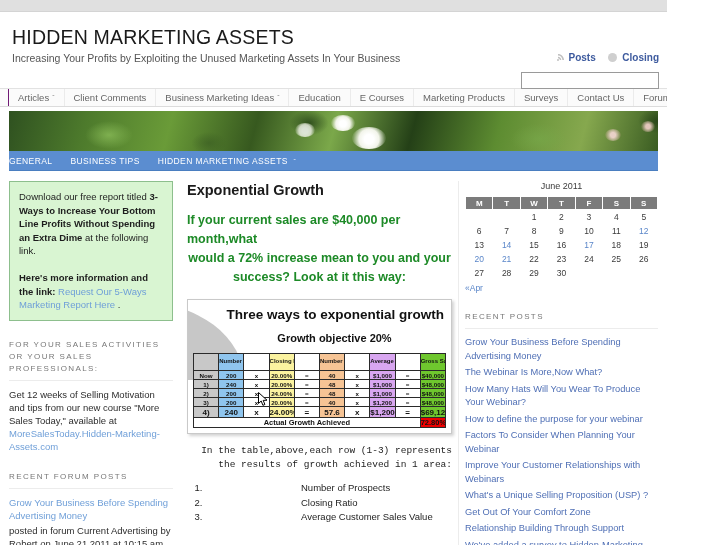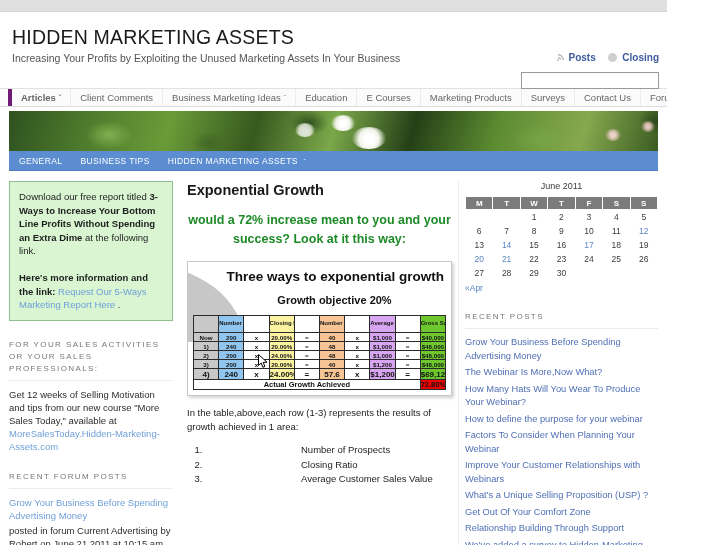--- a/index.html
+++ b/index.html
@@ -88,21 +88,21 @@
   .mainnav a {
     display: inline-flex;
     align-items: center;
     padding: 0 9px;
     font-size: 9.5px;
     color: #666;
     text-decoration: none;
     border-right: 1px solid #ebebeb;
     white-space: nowrap;
   }
-  .mainnav a:first-child { border-left: 4px solid #701a75; font-weight: bold; }
+  .mainnav a:first-child { border-left: 1px solid #701a75; }
   .caret { font-size: 7px; margin-left: 3px; color: #8a8a8a; }
   
   .banner {
     position: relative;
     margin: 4px 9px 0 9px;
     height: 40px;
     overflow: hidden;
     background: linear-gradient(105deg,#2f5120 0%,#4d7a2c 12%,#6a9b38 25%,#37591f 38%,
                  #7ba84a 50%,#244017 62%,#5d8c31 75%,#86a84e 88%,#3a5c22 100%);
   }
@@ -128,21 +128,20 @@
   .flower.f3 { left: 286px; top: 12px; width: 20px; height: 14px; opacity:.8; }
   .flower.f4 { left: 596px; top: 18px; width: 16px; height: 12px; background: radial-gradient(circle,#e8d0c6 25%, rgba(220,180,165,.25) 70%, transparent 85%); }
   .flower.f5 { left: 632px; top: 10px; width: 14px; height: 11px; background: radial-gradient(circle,#e3c6bb 25%, rgba(215,175,160,.2) 70%, transparent 85%); }
   
   .catnav {
     margin: 0 9px;
     height: 20px;
     background: #5b8dd0;
     display: flex;
     align-items: center;
-    padding-left: 10px;
     border-bottom: 1px solid #4a7ec0;
   }
   .catnav a {
     color: #ffffff;
     font-size: 8.5px;
     letter-spacing: .4px;
     text-decoration: none;
     margin-right: 18px;
     white-space: nowrap;
   }
@@ -283,22 +282,23 @@
     left: 70px; top: 92px;
     width: 0; height: 0;
     pointer-events: none;
     z-index: 5;
   }
   .cursor-arrow svg { display:block; }
   .body-text {
     font-size: 9.5px;
     line-height: 14px;
     color: #1d1d1d;
-    text-align: left;
+    text-align: right;
     margin: 0 0 9px 0;
+    font-family: Liberation Mono, monospace;
   }
   ol.areas {
     margin: 0; padding: 0 0 0 18px;
     font-size: 9.5px;
     line-height: 14.5px;
     color: #1d1d1d;
   }
   ol.areas li { padding-left: 96px; }
   
   table.cal {
@@ -438,20 +438,21 @@
           </div>
 
         </div>
       </div>
     </aside>
 
     <main class="col-main">
       <h2 class="post-title">Exponential Growth</h2>
 
       <p class="lead">
+        <span class="l1">If  your current sales are $40,000 per month,what</span>
         <span>would a 72% increase mean to you and your</span><br>
         <span>success?  Look at it this way:</span>
       </p>
 
       <div class="slide">
         <div class="slide-arc"></div>
         <div class="slide-title">Three ways to exponential growth</div>
         <div class="slide-sub">Growth objective 20%</div>
 
         <table class="growth">

